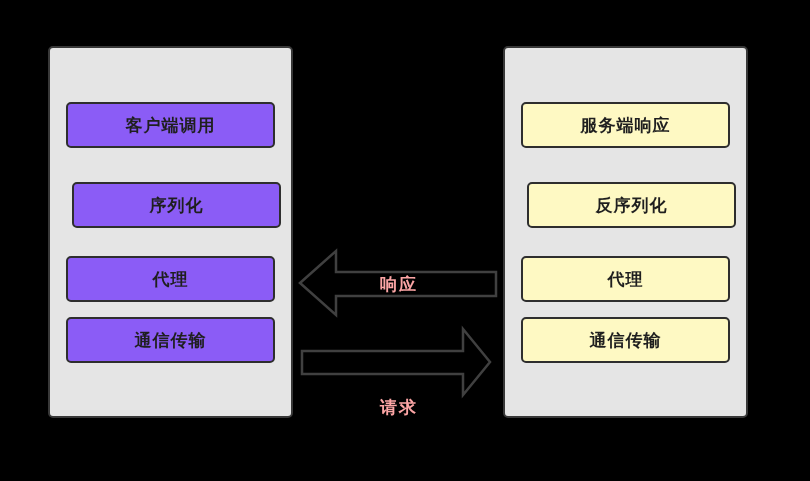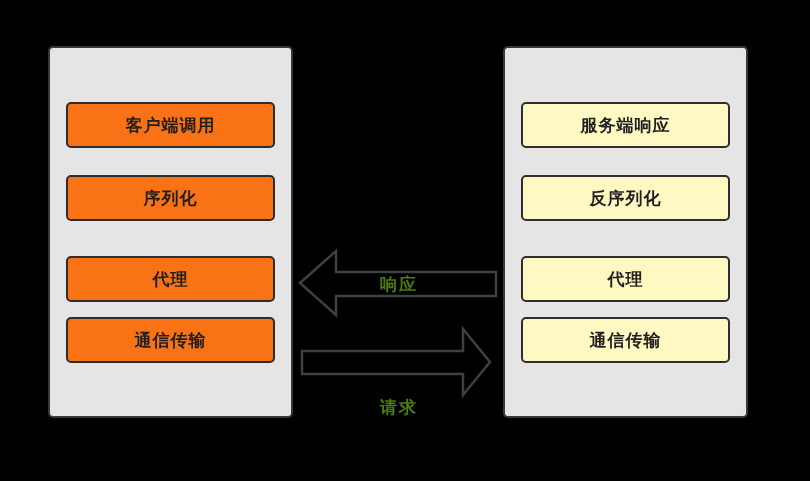--- a/index.html
+++ b/index.html
@@ -26,33 +26,33 @@
     left:16px;
     width:209px;height:46px;
     border:2px solid #2e2e2e;
     border-radius:5px;
     box-sizing:border-box;
     display:flex;align-items:center;justify-content:center;
     font-size:17px;font-weight:bold;color:#1f1f1f;
     letter-spacing:1px;
   }
   .node.r0{top:54px;}
-  .node.r1{top:127px;}
+  .node.r1{top:134px;margin-left:6px;}
   .node.r2{top:208px;}
   .node.r3{top:269px;}
-  .node.cyan{background:#f97316;}
+  .node.cyan{background:#8b5cf6;}
   .node.purple{background:#fef9c3;}
   .arrow-layer{
     position:absolute;left:0;top:0;width:810px;height:481px;
     pointer-events:none;
   }
   .arrow-label{
     position:absolute;
     transform:translate(-50%,-50%);
-    color:#4d7c0f;
+    color:#fca5a5;
     font-size:17px;font-weight:bold;
     letter-spacing:2px;
     white-space:nowrap;
   }
   .arrow-label.response{left:399px;top:284px;}
   .arrow-label.request{left:399px;top:363px;margin-top:44px;}
 </style>
 </head>
 <body>
 

